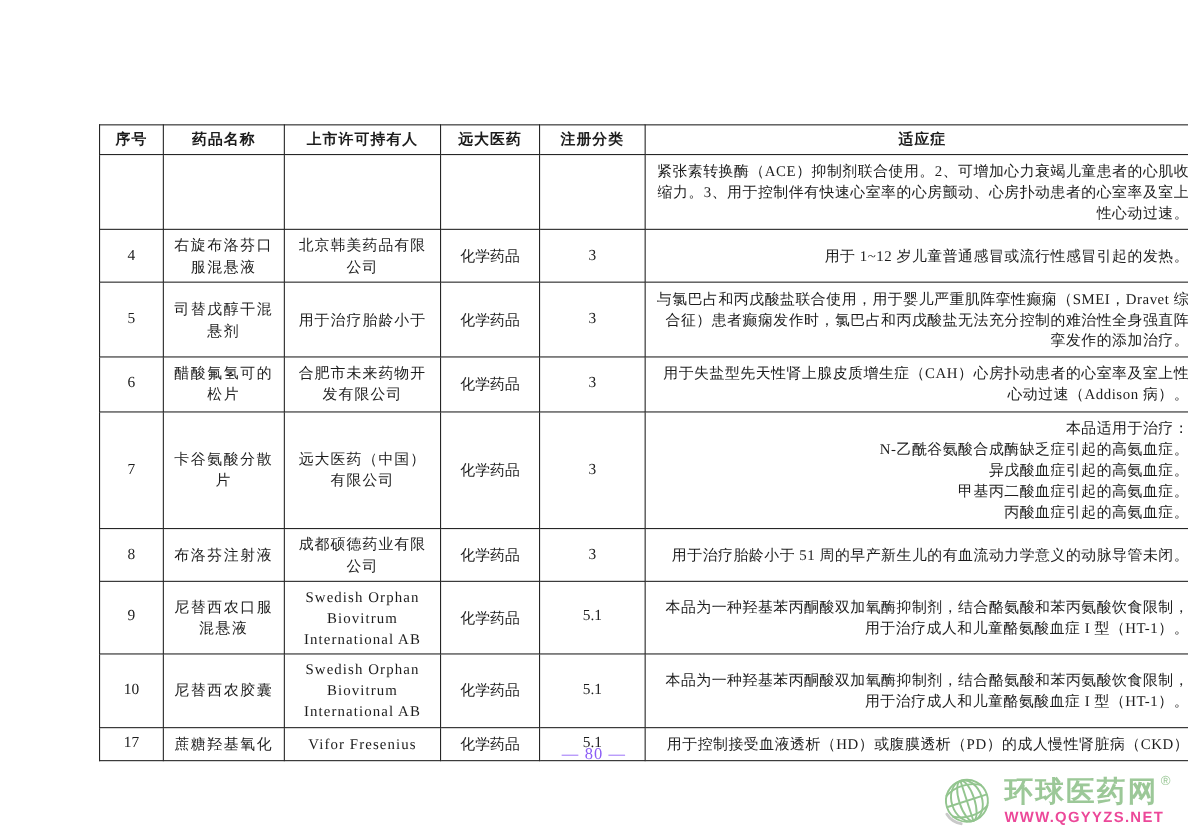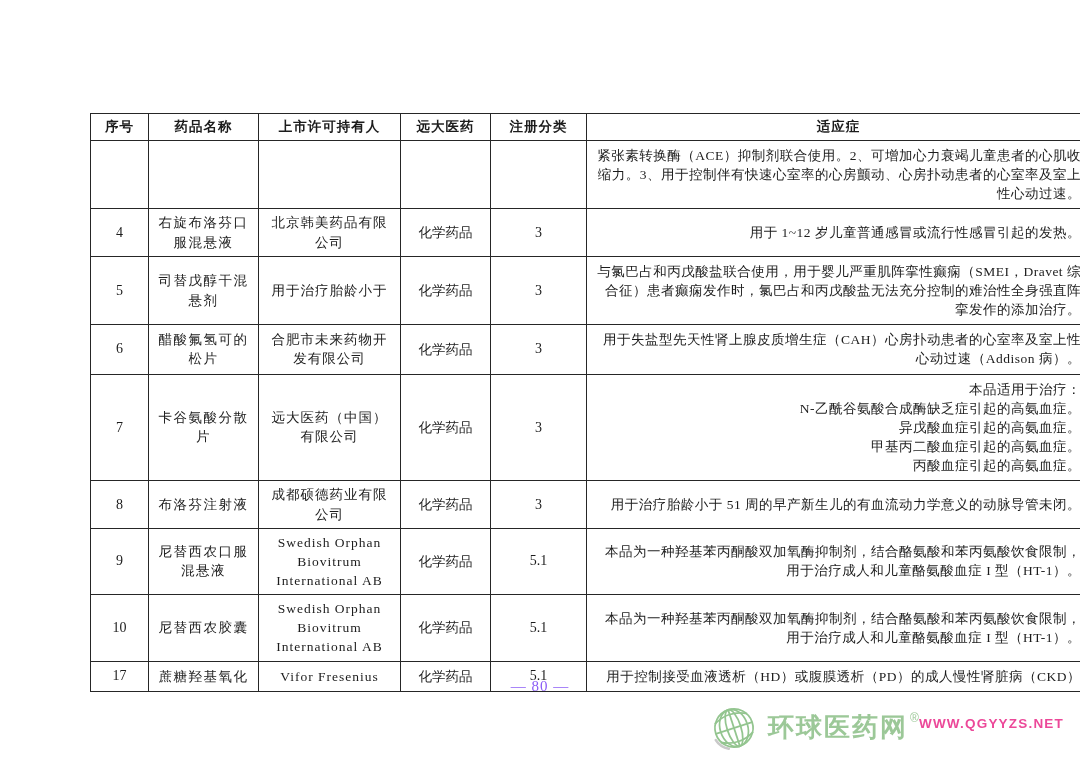--- a/index.html
+++ b/index.html
@@ -73,21 +73,21 @@
 
   .watermark {
     position: absolute;
     right: 16px;
     top: 702px;
     display: flex;
     align-items: center;
     gap: 8px;
   }
   .globe { width: 52px; height: 52px; flex: 0 0 auto; }
-  .wm-text { display: flex; line-height: 1.05; }
+  .wm-text { display: flex; flex-direction: column; line-height: 1.05; }
   .wm-name-row { display: flex; align-items: flex-start; }
   .wm-name {
     font-family: "Liberation Sans", "DejaVu Sans", sans-serif;
     font-size: 26px;
     font-weight: bold;
     color: #9cc898;
     letter-spacing: 2px;
   }
   .wm-reg {
     font-family: "Liberation Sans", sans-serif;

